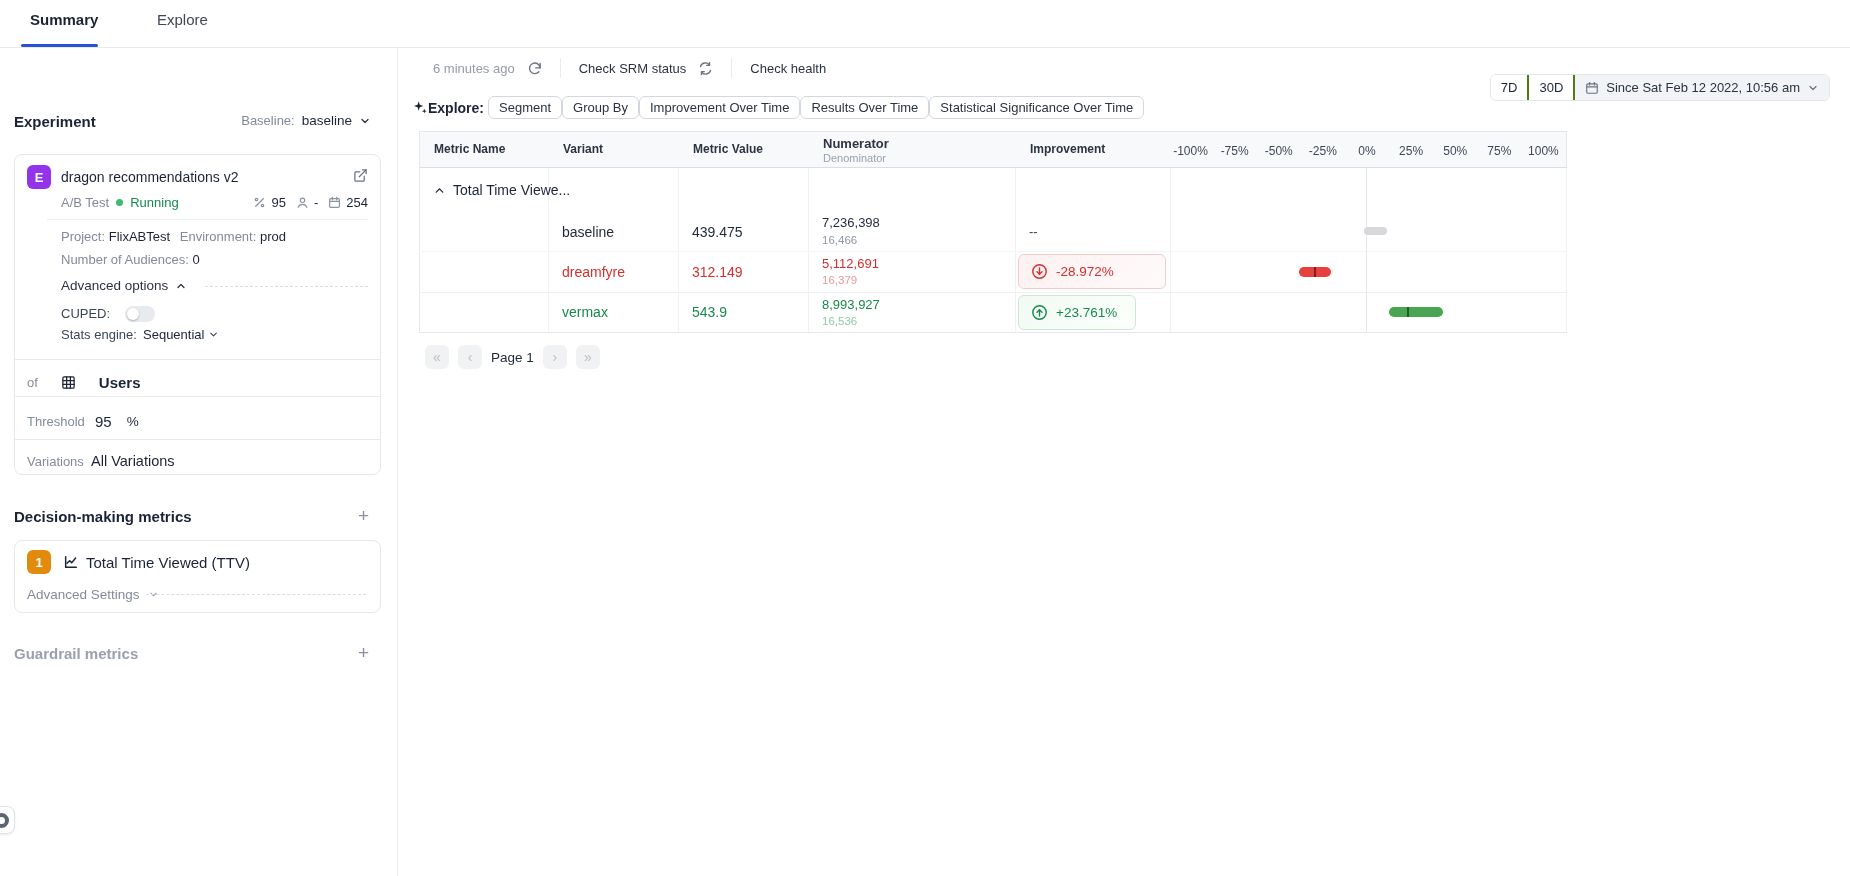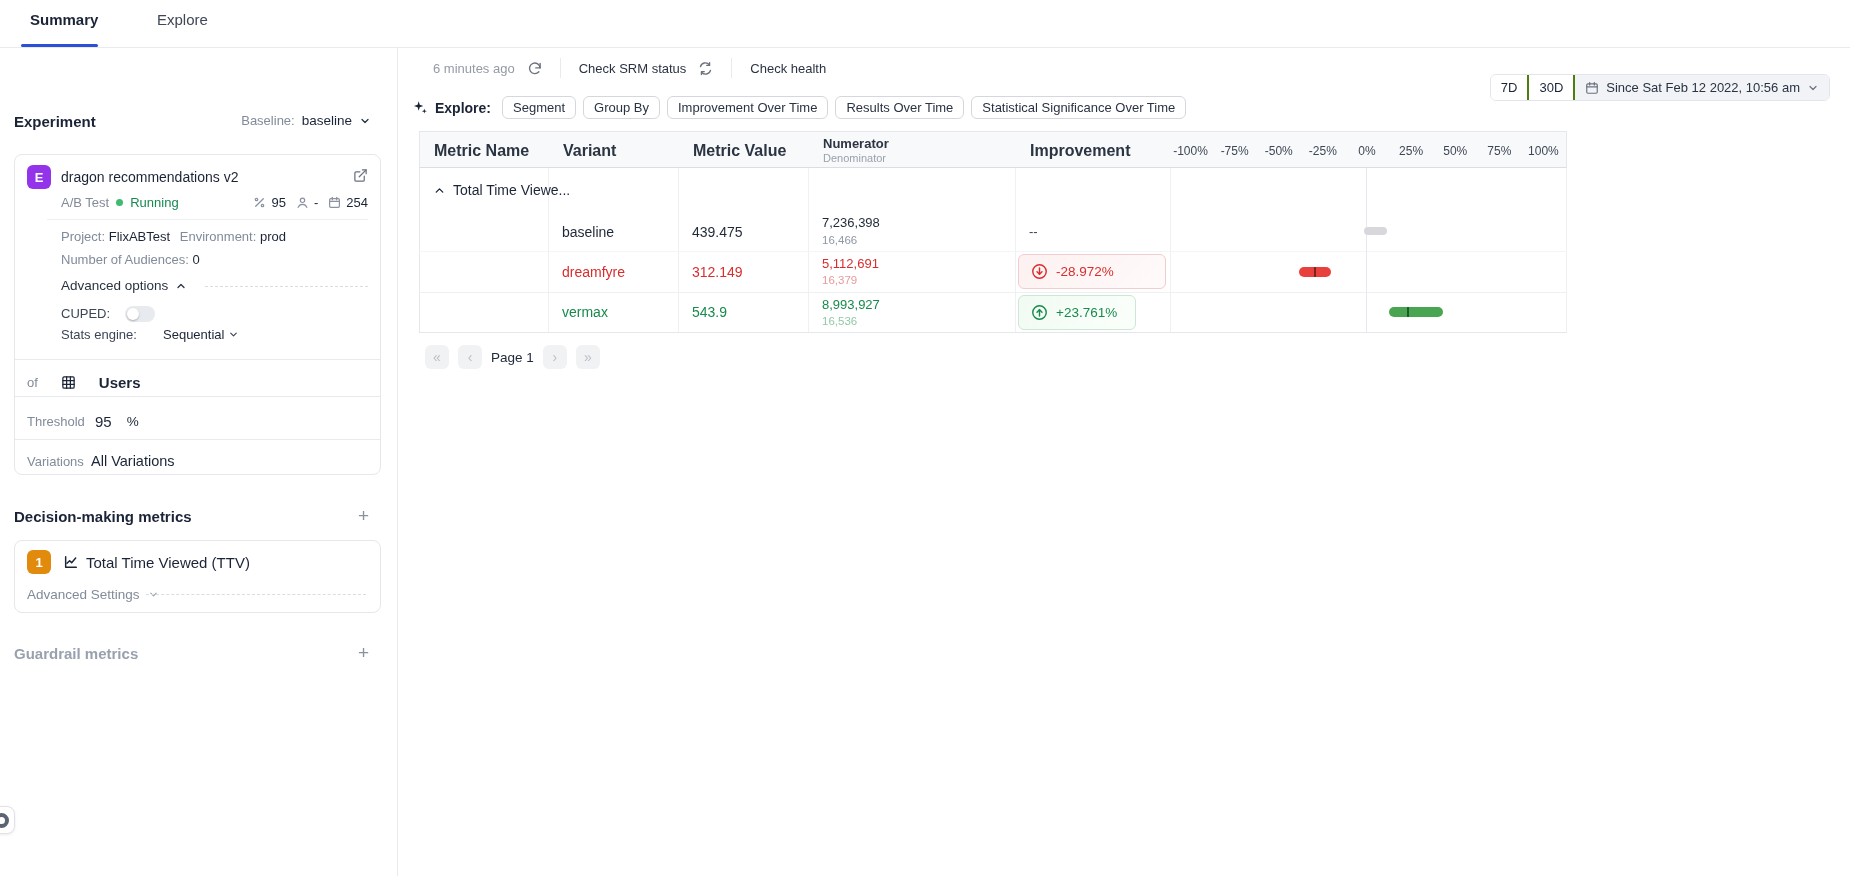--- a/index.html
+++ b/index.html
@@ -37,21 +37,21 @@
   
   .tb-text { font-size:13px; }
   .vdiv { width:1px; height:20px; background:#e8eaed; }
   .pill-btn { display:inline-flex; align-items:center; height:23px; padding:0 10px; border:1px solid #d4d8de; border-radius:6px; background:#fff; font-size:13px; color:#2a3342; white-space:nowrap; cursor:pointer; }
   .range-group { position:absolute; top:74px; display:flex; height:27px; border:1px solid #e2e5ea; border-radius:6px; overflow:hidden; font-size:13px; }
   .range-btn { display:flex; align-items:center; padding:0 10px; background:#fff; border-right:2px solid #4d7c0f; color:#1b2437; cursor:pointer; }
   .range-date { display:flex; align-items:center; gap:7px; padding:0 10px; background:#f1f3f6; color:#2a3342; cursor:pointer; }
 
   
   .thead { position:absolute; left:419px; top:131px; width:1148px; height:37px; background:#f8f9fa; border-top:1px solid #e5e7eb; border-bottom:1px solid #dadde2; border-left:1px solid #e5e7eb; border-right:1px solid #e5e7eb; }
-  .th { position:absolute; font-size:16px; font-weight:700; color:#2b3443; }
+  .th { position:absolute; font-size:12px; font-weight:700; color:#2b3443; }
   .th-sub { font-size:11px; font-weight:400; color:#9aa1ad; }
   .vline { position:absolute; width:1px; background:#eef0f2; }
   .hline { position:absolute; height:1px; }
   .cell-txt { font-size:14px; }
   .num-main { font-size:13px; }
   .num-sub { font-size:11.5px; }
   .t-neutral { color:#1f2937; }
   .t-negative { color:#d92d2d; }
   .t-negative-sub { color:#e89a9a; }
   .t-positive { color:#178a4c; }
@@ -169,21 +169,21 @@
       </div>
       <div class="abs dashed" style="left:190px; right:12px; top:131px;"></div>
 
       <div class="abs" style="left:46px; top:151px; font-size:13px; color:#3c4656;">CUPED:</div>
       <div class="toggle" style="left:110px; top:151px;">
           <div class="knob"></div>
         </div>
 
       <div class="abs row-flex" style="left:46px; top:172px; gap:8px;">
         <span style="font-size:13px; color:#3c4656;">Stats engine:</span>
-        <span class="abs row-flex" style="left:102px; top:0; gap:4px;">
+        <span class="abs row-flex" style="left:82px; top:0; gap:4px;">
           <span class="dark" style="font-size:13px;">Sequential</span>
           <span class="icon">
               <svg width="11" height="11" viewBox="0 0 24 24" fill="none" stroke="#3c4656" stroke-width="2.6" stroke-linecap="round" stroke-linejoin="round">
                 <polyline points="6 9 12 15 18 9"></polyline>
               </svg>
             </span>
         </span>
       </div>
 
       <div class="divider-h" style="left:0; right:0; top:204px; background:#e8eaed;"></div>
@@ -264,21 +264,21 @@
           <path d="M4 9a8 8 0 0 1 14-3"></path>
           <polyline points="18.5 2.5 18.5 7 14 7"></polyline>
           <path d="M20 15a8 8 0 0 1-14 3"></path>
           <polyline points="5.5 21.5 5.5 17 10 17"></polyline>
         </svg>
       </span>
     <span class="vdiv" style="margin-left:6px;"></span>
     <span class="tb-text" style="color:#2a3342; margin-left:6px;">Check health</span>
   </div>
 
-  <div class="abs row-flex" style="left:412px; top:96px; height:23px; gap:7px;">
+  <div class="abs row-flex" style="left:412px; top:96px; height:23px; ">
     <span class="icon">
         <svg width="16" height="16" viewBox="0 0 24 24" fill="#1b2437">
           <path d="M10 2l1.6 5.2L17 9l-5.4 1.8L10 16l-1.6-5.2L3 9l5.4-1.8z"></path>
           <path d="M18.5 13l.9 2.8 2.9.9-2.9.9-.9 2.8-.9-2.8-2.9-.9 2.9-.9z"></path>
         </svg>
       </span>
     <span style="font-size:14px; font-weight:700; color:#1b2437; margin-right:4px;">Explore:</span>
     <span class="pill-btn">Segment</span>
     <span class="pill-btn">Group By</span>
     <span class="pill-btn">Improvement Over Time</span>

